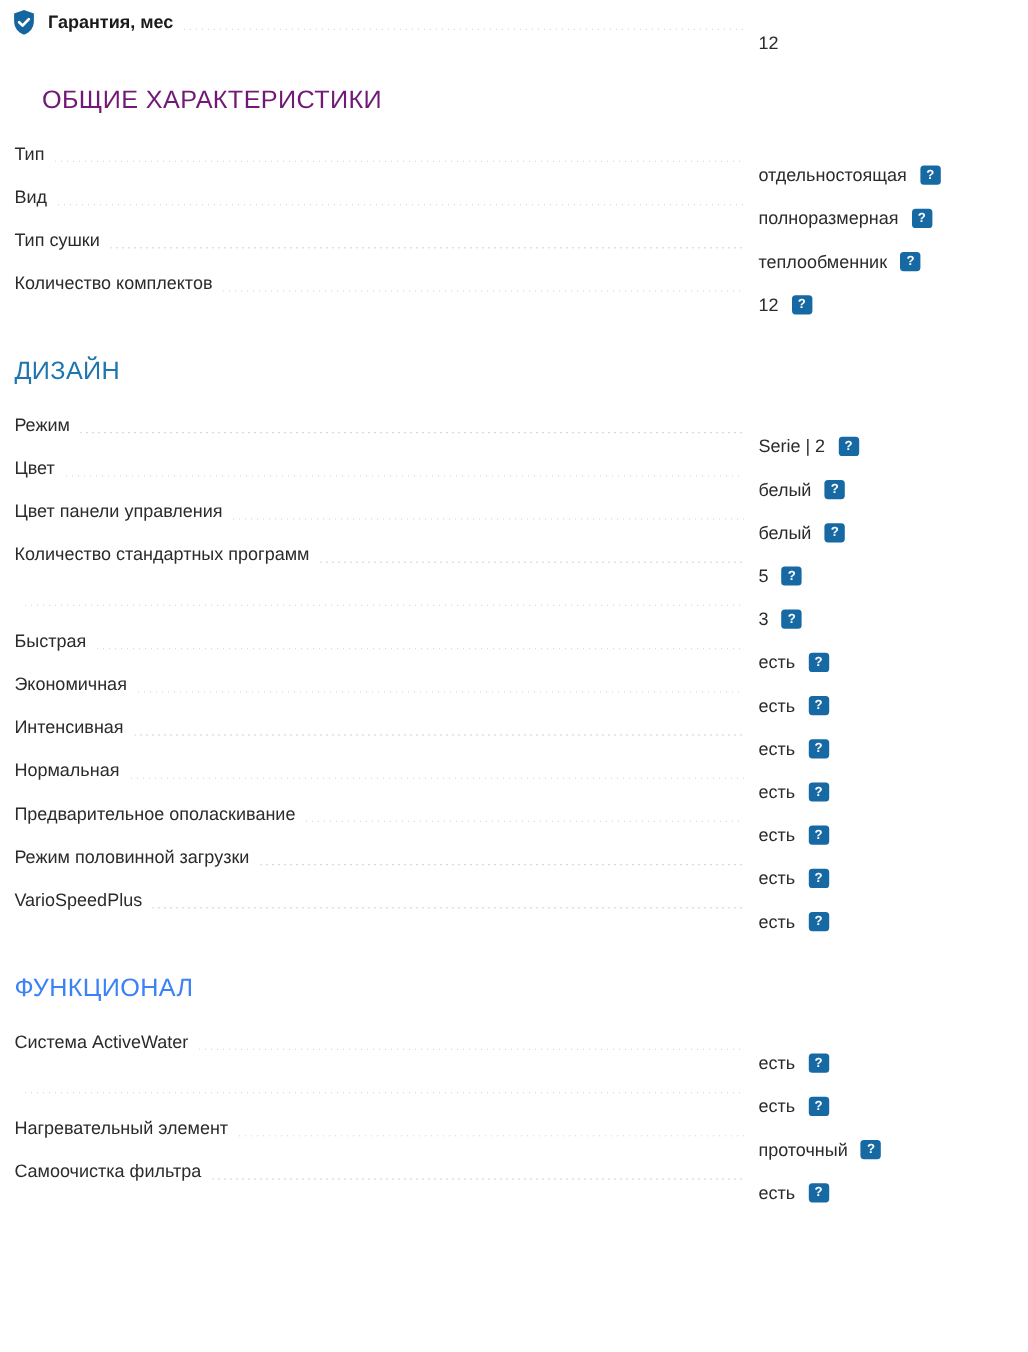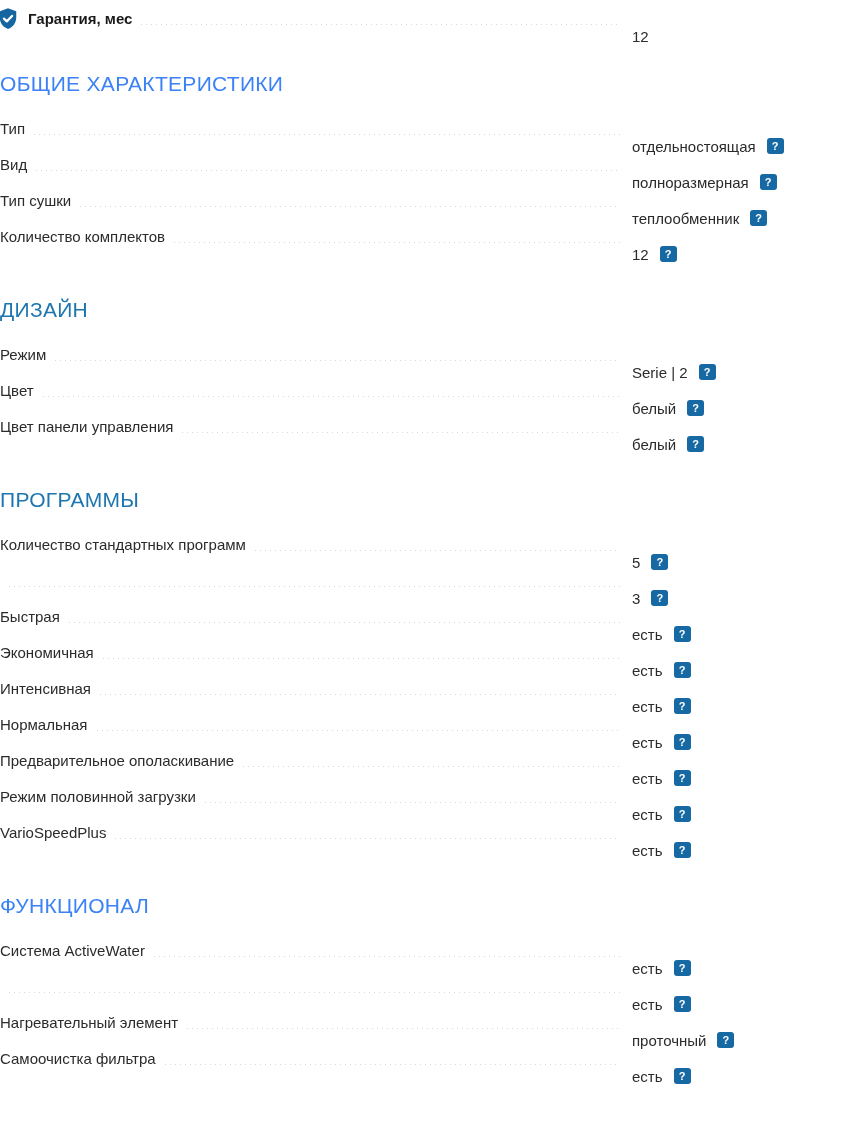--- a/index.html
+++ b/index.html
@@ -3,21 +3,21 @@
 <meta charset="utf-8">
 <style>
   html, body { margin: 0; padding: 0; }
   body {
     width: 857px; height: 1127px;
     background: #ffffff;
     font-family: "Liberation Sans", sans-serif;
     color: #2b2b2b;
     overflow: hidden;
   }
-  .wrap { padding-left: 0; }
+  .wrap { padding-left: 12px; }
 
   
   .row { display: flex; align-items: center; height: 36px; text-align: center; }
   .row-label {
     flex: 0 0 auto;
     font-size: 15px;
     white-space: nowrap;
     color: #2b2b2b;
   }
   .leader {
@@ -80,21 +80,21 @@
     </span>
     <span class="row-label">Гарантия, мес</span>
     <span class="leader"></span>
     <span class="value-cell">
       <span>12</span>
     </span>
   </div>
 
   <div id="sections">
   <div class="section">
-    <h2 class="section-title" style="color: #3b82f6;">ОБЩИЕ ХАРАКТЕРИСТИКИ</h2>
+    <h2 class="section-title" style="color: #701a75; margin-left: 23px;">ОБЩИЕ ХАРАКТЕРИСТИКИ</h2>
     <div class="rows">
   <div class="row">
     <span class="row-label">Тип</span>
     <span class="leader"></span>
     <span class="value-cell">
       <span>отдельностоящая</span>
       <span class="badge" hidden="" style="background: rgb(23, 105, 163);">?</span>
     </span>
   </div>
 
@@ -154,21 +154,20 @@
     <span class="leader"></span>
     <span class="value-cell">
       <span>белый</span>
       <span class="badge" hidden="" style="background: rgb(23, 105, 163);">?</span>
     </span>
   </div>
 </div>
   </div>
 
   <div class="section">
-    <h2 class="section-title" style="color: rgb(29, 118, 175);">ПРОГРАММЫ</h2>
     <div class="rows">
   <div class="row">
     <span class="row-label">Количество стандартных программ</span>
     <span class="leader"></span>
     <span class="value-cell">
       <span>5</span>
       <span class="badge" hidden="" style="background: rgb(23, 105, 163);">?</span>
     </span>
   </div>
 

